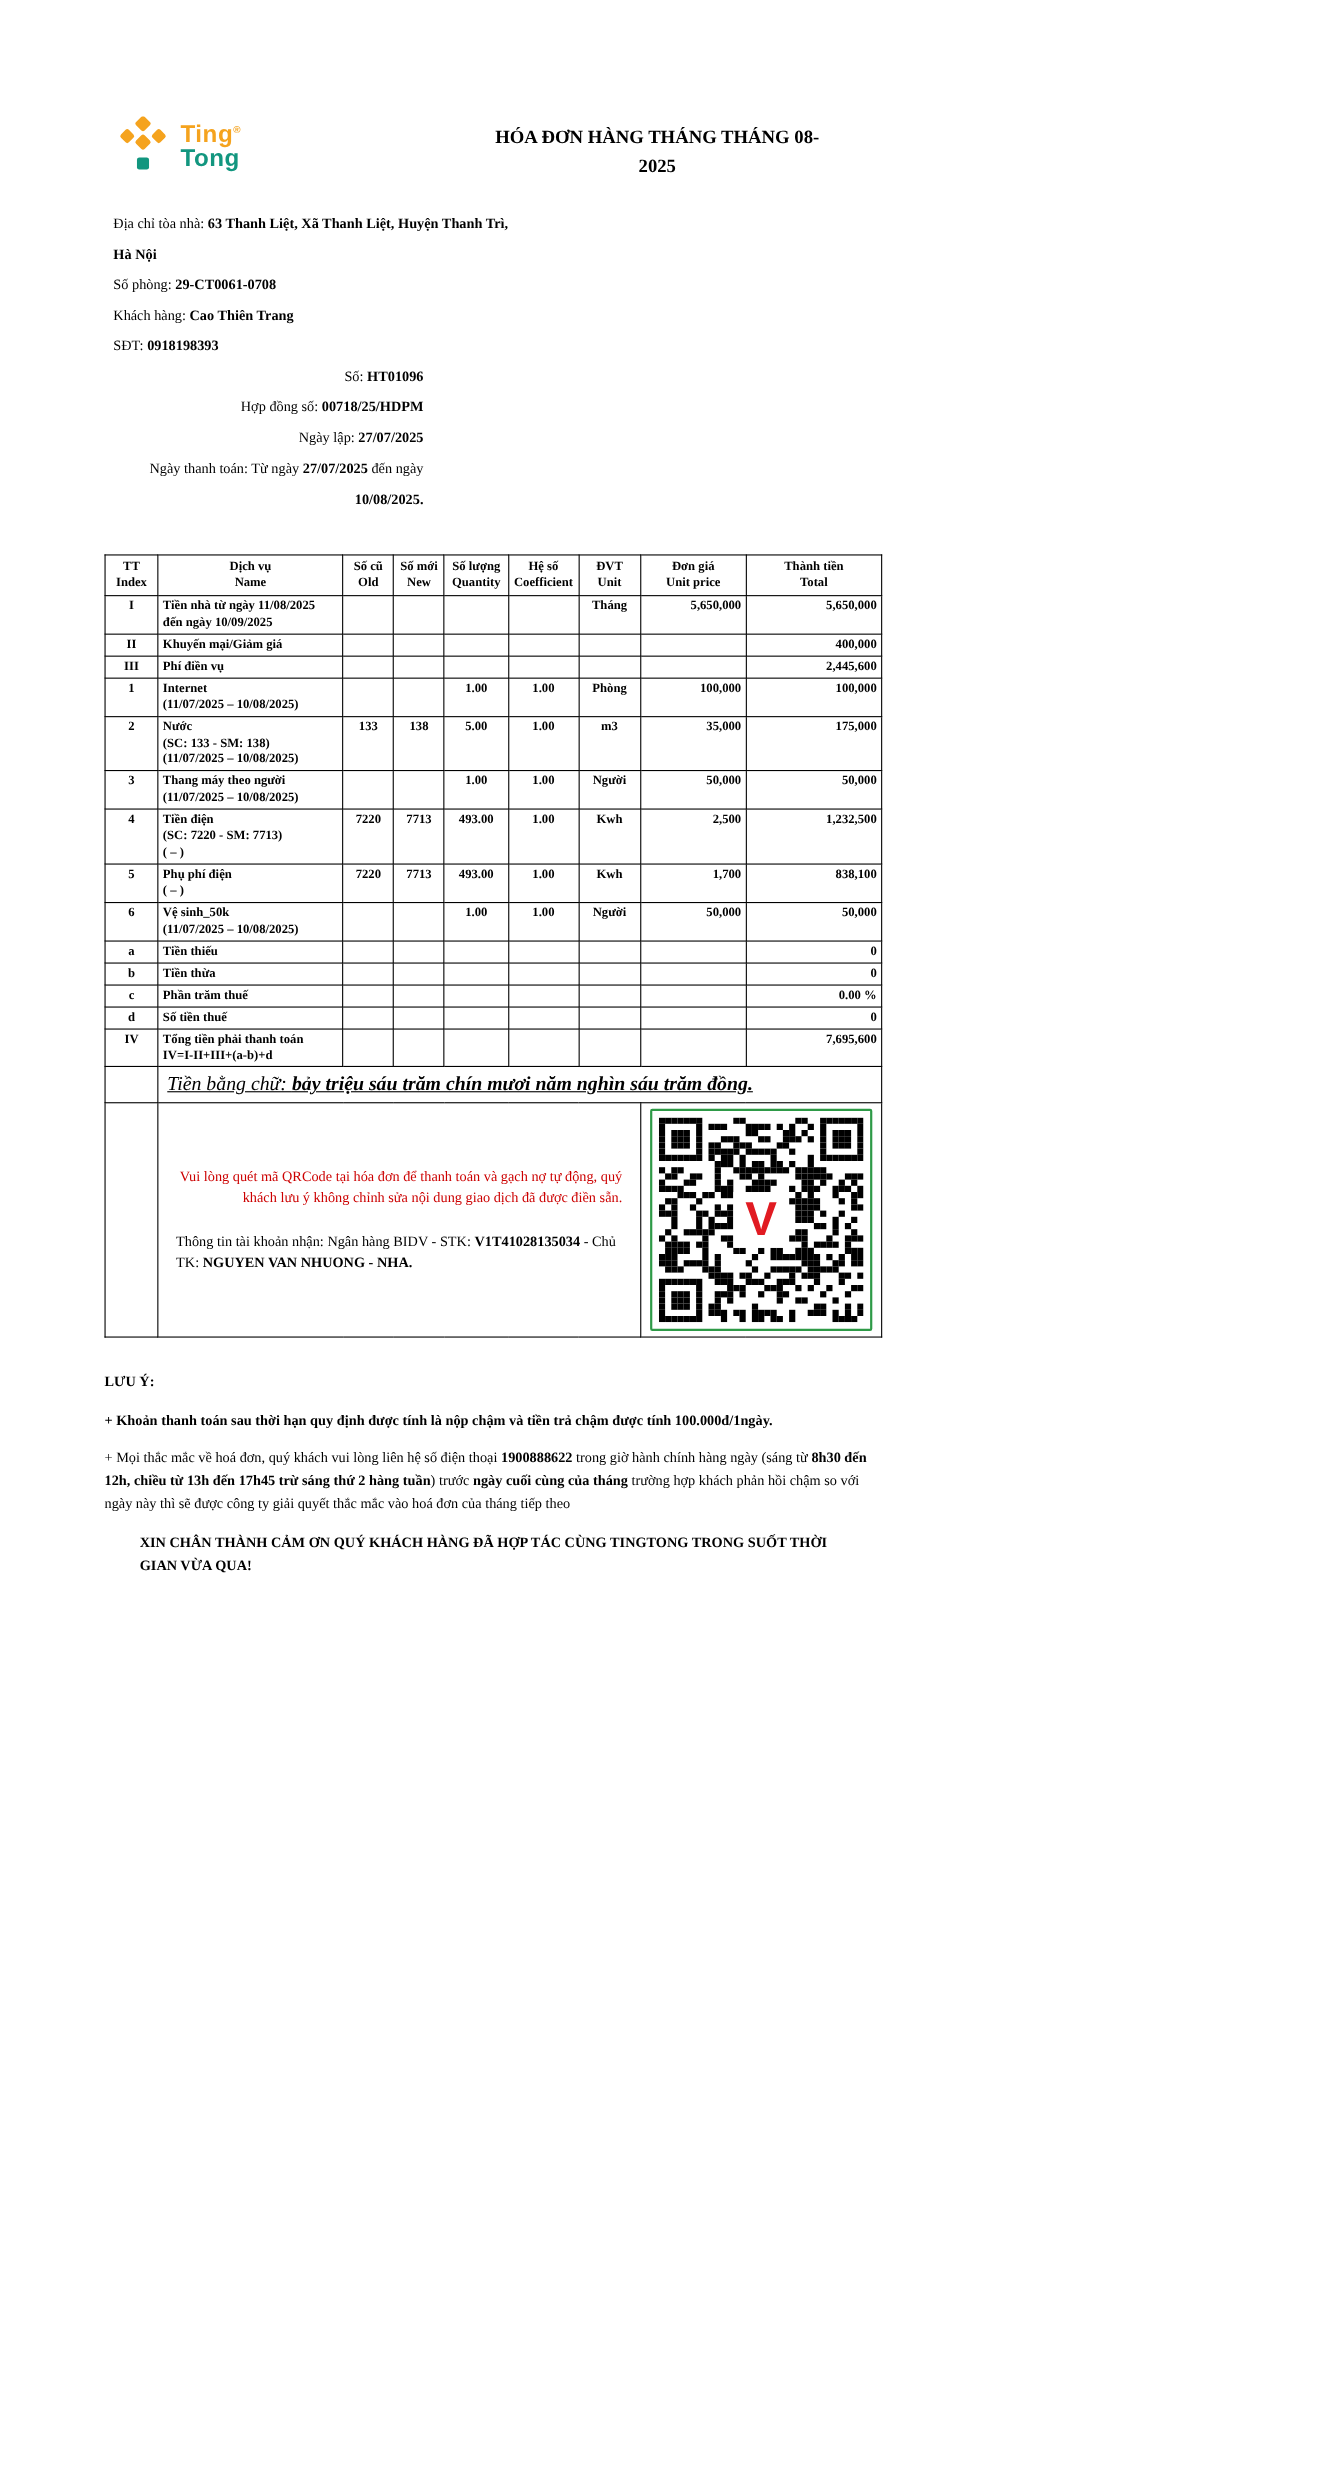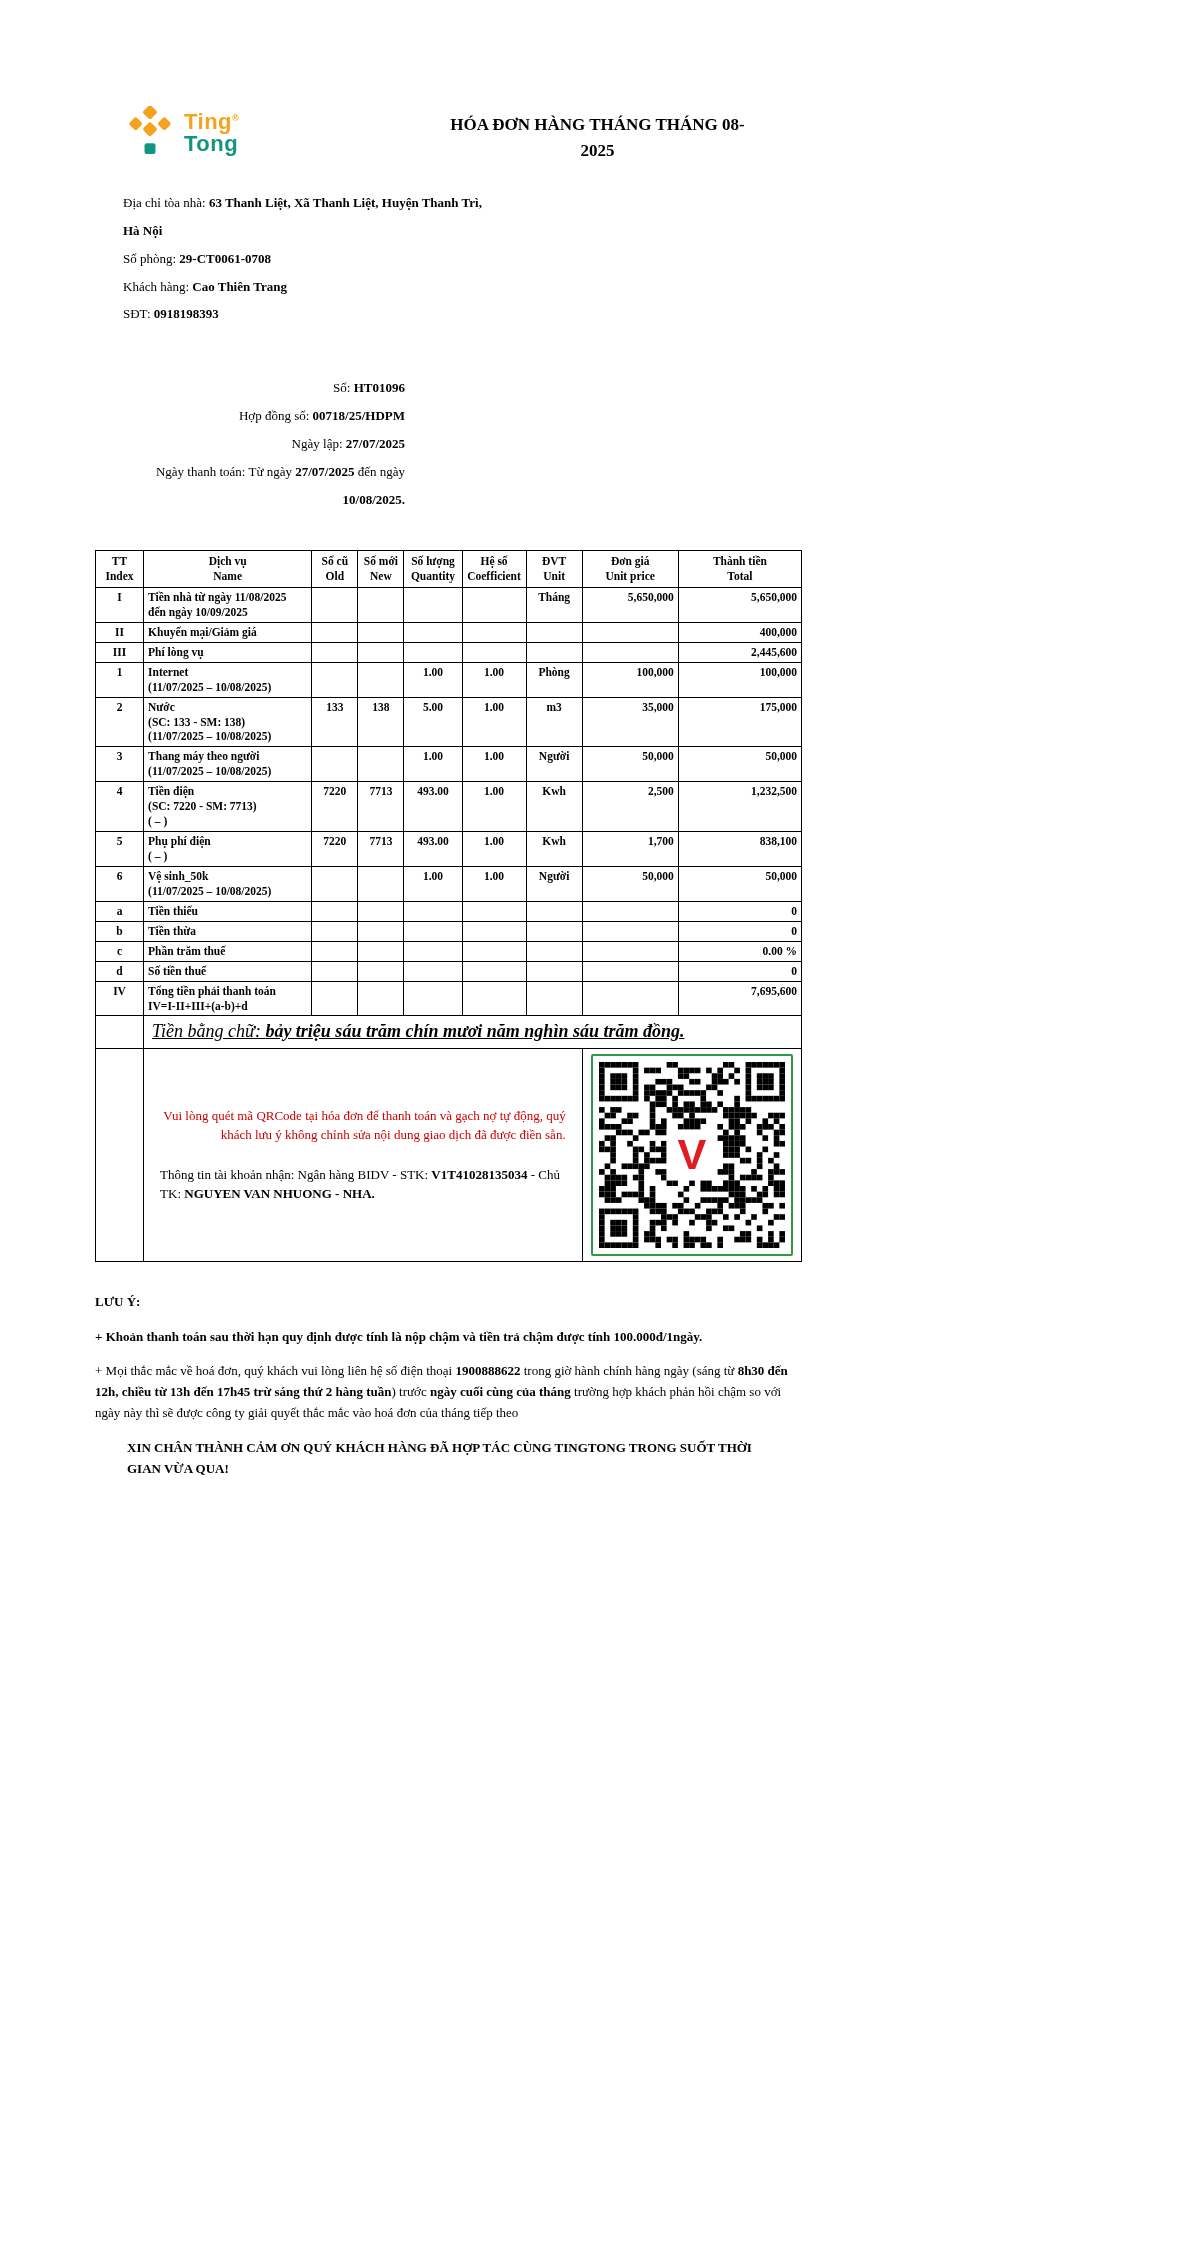--- a/index.html
+++ b/index.html
@@ -3,21 +3,21 @@
 <meta charset="utf-8">
 <style>
   * { margin:0; padding:0; box-sizing:border-box; }
   html,body { background:#ffffff; }
   body {
     width:1200px; height:2259px; position:relative;
     font-family:"Liberation Serif", serif; color:#000;
   }
   .page { position:absolute; left:95px; top:106px; width:707px; }
   .narrow { padding-right:57px; }
-  .indent { margin-left:28px;gap:46px; }
+  .indent { margin-left:8px; }
 
   
   .header { display:flex; justify-content:space-between; align-items:flex-start; }
   .logo { display:flex; align-items:center; gap:7px; }
   .logo-icon { width:54px; height:54px; }
   .logo-text { font-family:"Liberation Sans", sans-serif; font-weight:bold; font-size:22px; line-height:1.02; letter-spacing:0.5px; }
   .logo-ting { color:#F5A31E; }
   .logo-tong { color:#12967F; }
   .reg { font-size:9px; vertical-align:super; }
   .title { width:295px; text-align:center; font-weight:bold; font-size:17px; line-height:1.55; margin-top:6px; }
@@ -169,21 +169,21 @@
           <td class="c-num"></td>
           <td class="c-num"></td>
           <td class="c-num"></td>
           <td class="c-unit"></td>
           <td class="c-money"></td>
           <td class="c-money">400,000</td>
         </tr>
         <tr>
           <td class="c-idx">III</td>
           <td class="c-name">
-            <div>Phí lòng vụ</div>
+            <div>Phí điền vụ</div>
           </td>
           <td class="c-num"></td>
           <td class="c-num"></td>
           <td class="c-num"></td>
           <td class="c-num"></td>
           <td class="c-unit"></td>
           <td class="c-money"></td>
           <td class="c-money">2,445,600</td>
         </tr>
         <tr>

